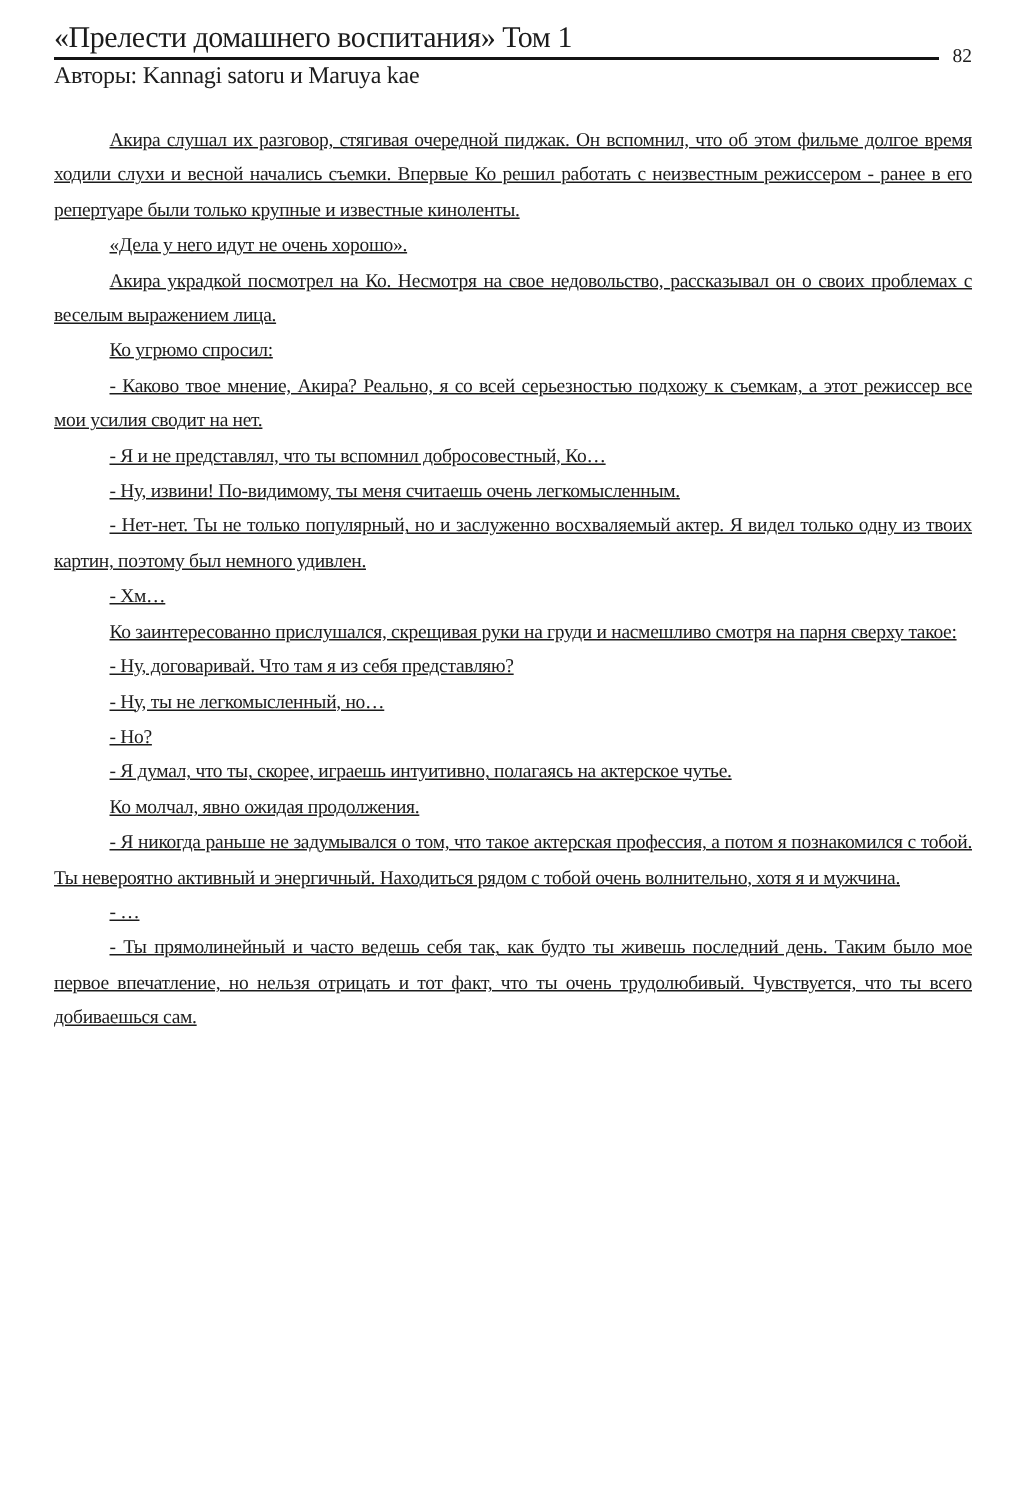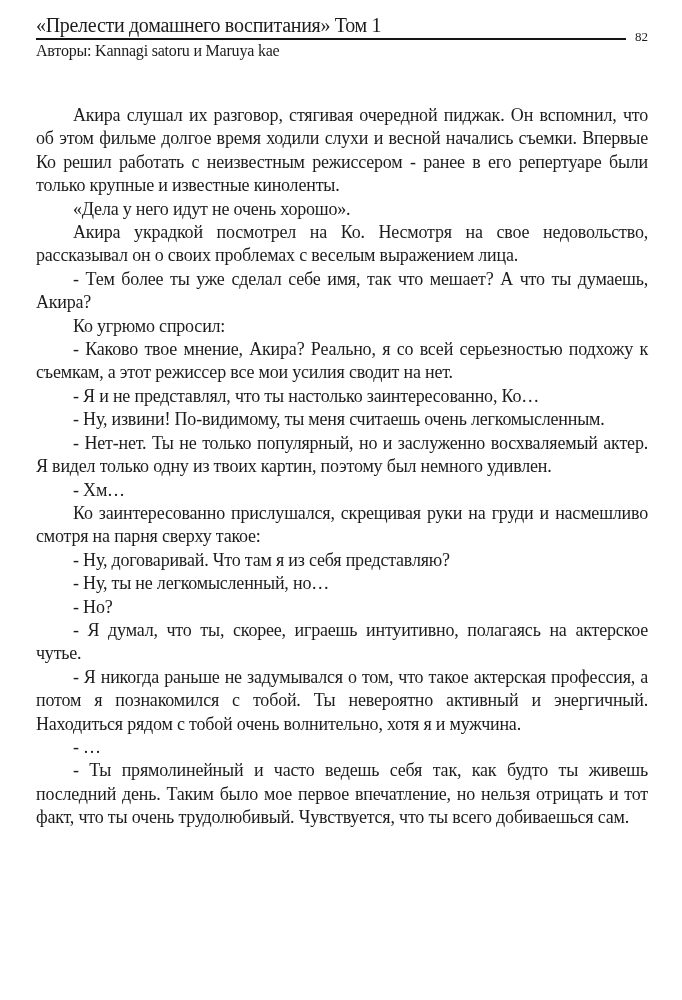--- a/index.html
+++ b/index.html
@@ -41,25 +41,26 @@
     margin-left: 9px;
     transform: translateY(5px);
   }
   .authors {
     font-size: 16px;
     margin-top: 2px;
     letter-spacing: -0.2px;
   }
   
   .text-body {
-    margin-top: 44px;
-    font-size: 18px;
+    margin-top: 21px;
+    font-size: 13px;
     line-height: 23.4px;
     text-align: justify;
     letter-spacing: -0.2px;
+    text-decoration: underline;
   }
   .text-body p {
     margin: 0;
     text-indent: 37px;
   }
 </style>
 </head>
 <body>
 
 <div class="page">
@@ -70,30 +71,30 @@
     </div>
     <span class="page-num">82</span>
   </div>
 
   <div class="authors">Авторы: Kannagi satoru и Maruya kae</div>
 
   <div class="text-body">
     <p>Акира слушал их разговор, стягивая очередной пиджак. Он вспомнил, что об этом фильме долгое время ходили слухи и весной начались съемки. Впервые Ко решил работать с неизвестным режиссером - ранее в его репертуаре были только крупные и известные киноленты.</p>
     <p>«Дела у него идут не очень хорошо».</p>
     <p>Акира украдкой посмотрел на Ко. Несмотря на свое недовольство, рассказывал он о своих проблемах с веселым выражением лица.</p>
-    <p>- Тем более ты уже сделал себе имя, так что мешает? А что ты думаешь, Акира?</p>
     <p>Ко угрюмо спросил:</p>
     <p>- Каково твое мнение, Акира? Реально, я со всей серьезностью подхожу к съемкам, а этот режиссер все мои усилия сводит на нет.</p>
-    <p>- Я и не представлял, что ты настолько заинтересованно, Ко…</p>
+    <p>- Я и не представлял, что ты вспомнил добросовестный, Ко…</p>
     <p>- Ну, извини! По-видимому, ты меня считаешь очень легкомысленным.</p>
     <p>- Нет-нет. Ты не только популярный, но и заслуженно восхваляемый актер. Я видел только одну из твоих картин, поэтому был немного удивлен.</p>
     <p>- Хм…</p>
     <p>Ко заинтересованно прислушался, скрещивая руки на груди и насмешливо смотря на парня сверху такое:</p>
     <p>- Ну, договаривай. Что там я из себя представляю?</p>
     <p>- Ну, ты не легкомысленный, но…</p>
     <p>- Но?</p>
     <p>- Я думал, что ты, скорее, играешь интуитивно, полагаясь на актерское чутье.</p>
+    <p>Ко молчал, явно ожидая продолжения.</p>
     <p>- Я никогда раньше не задумывался о том, что такое актерская профессия, а потом я познакомился с тобой. Ты невероятно активный и энергичный. Находиться рядом с тобой очень волнительно, хотя я и мужчина.</p>
     <p>- …</p>
     <p>- Ты прямолинейный и часто ведешь себя так, как будто ты живешь последний день. Таким было мое первое впечатление, но нельзя отрицать и тот факт, что ты очень трудолюбивый. Чувствуется, что ты всего добиваешься сам.</p>
   </div>
 
 </div>
 
 </body></html>

